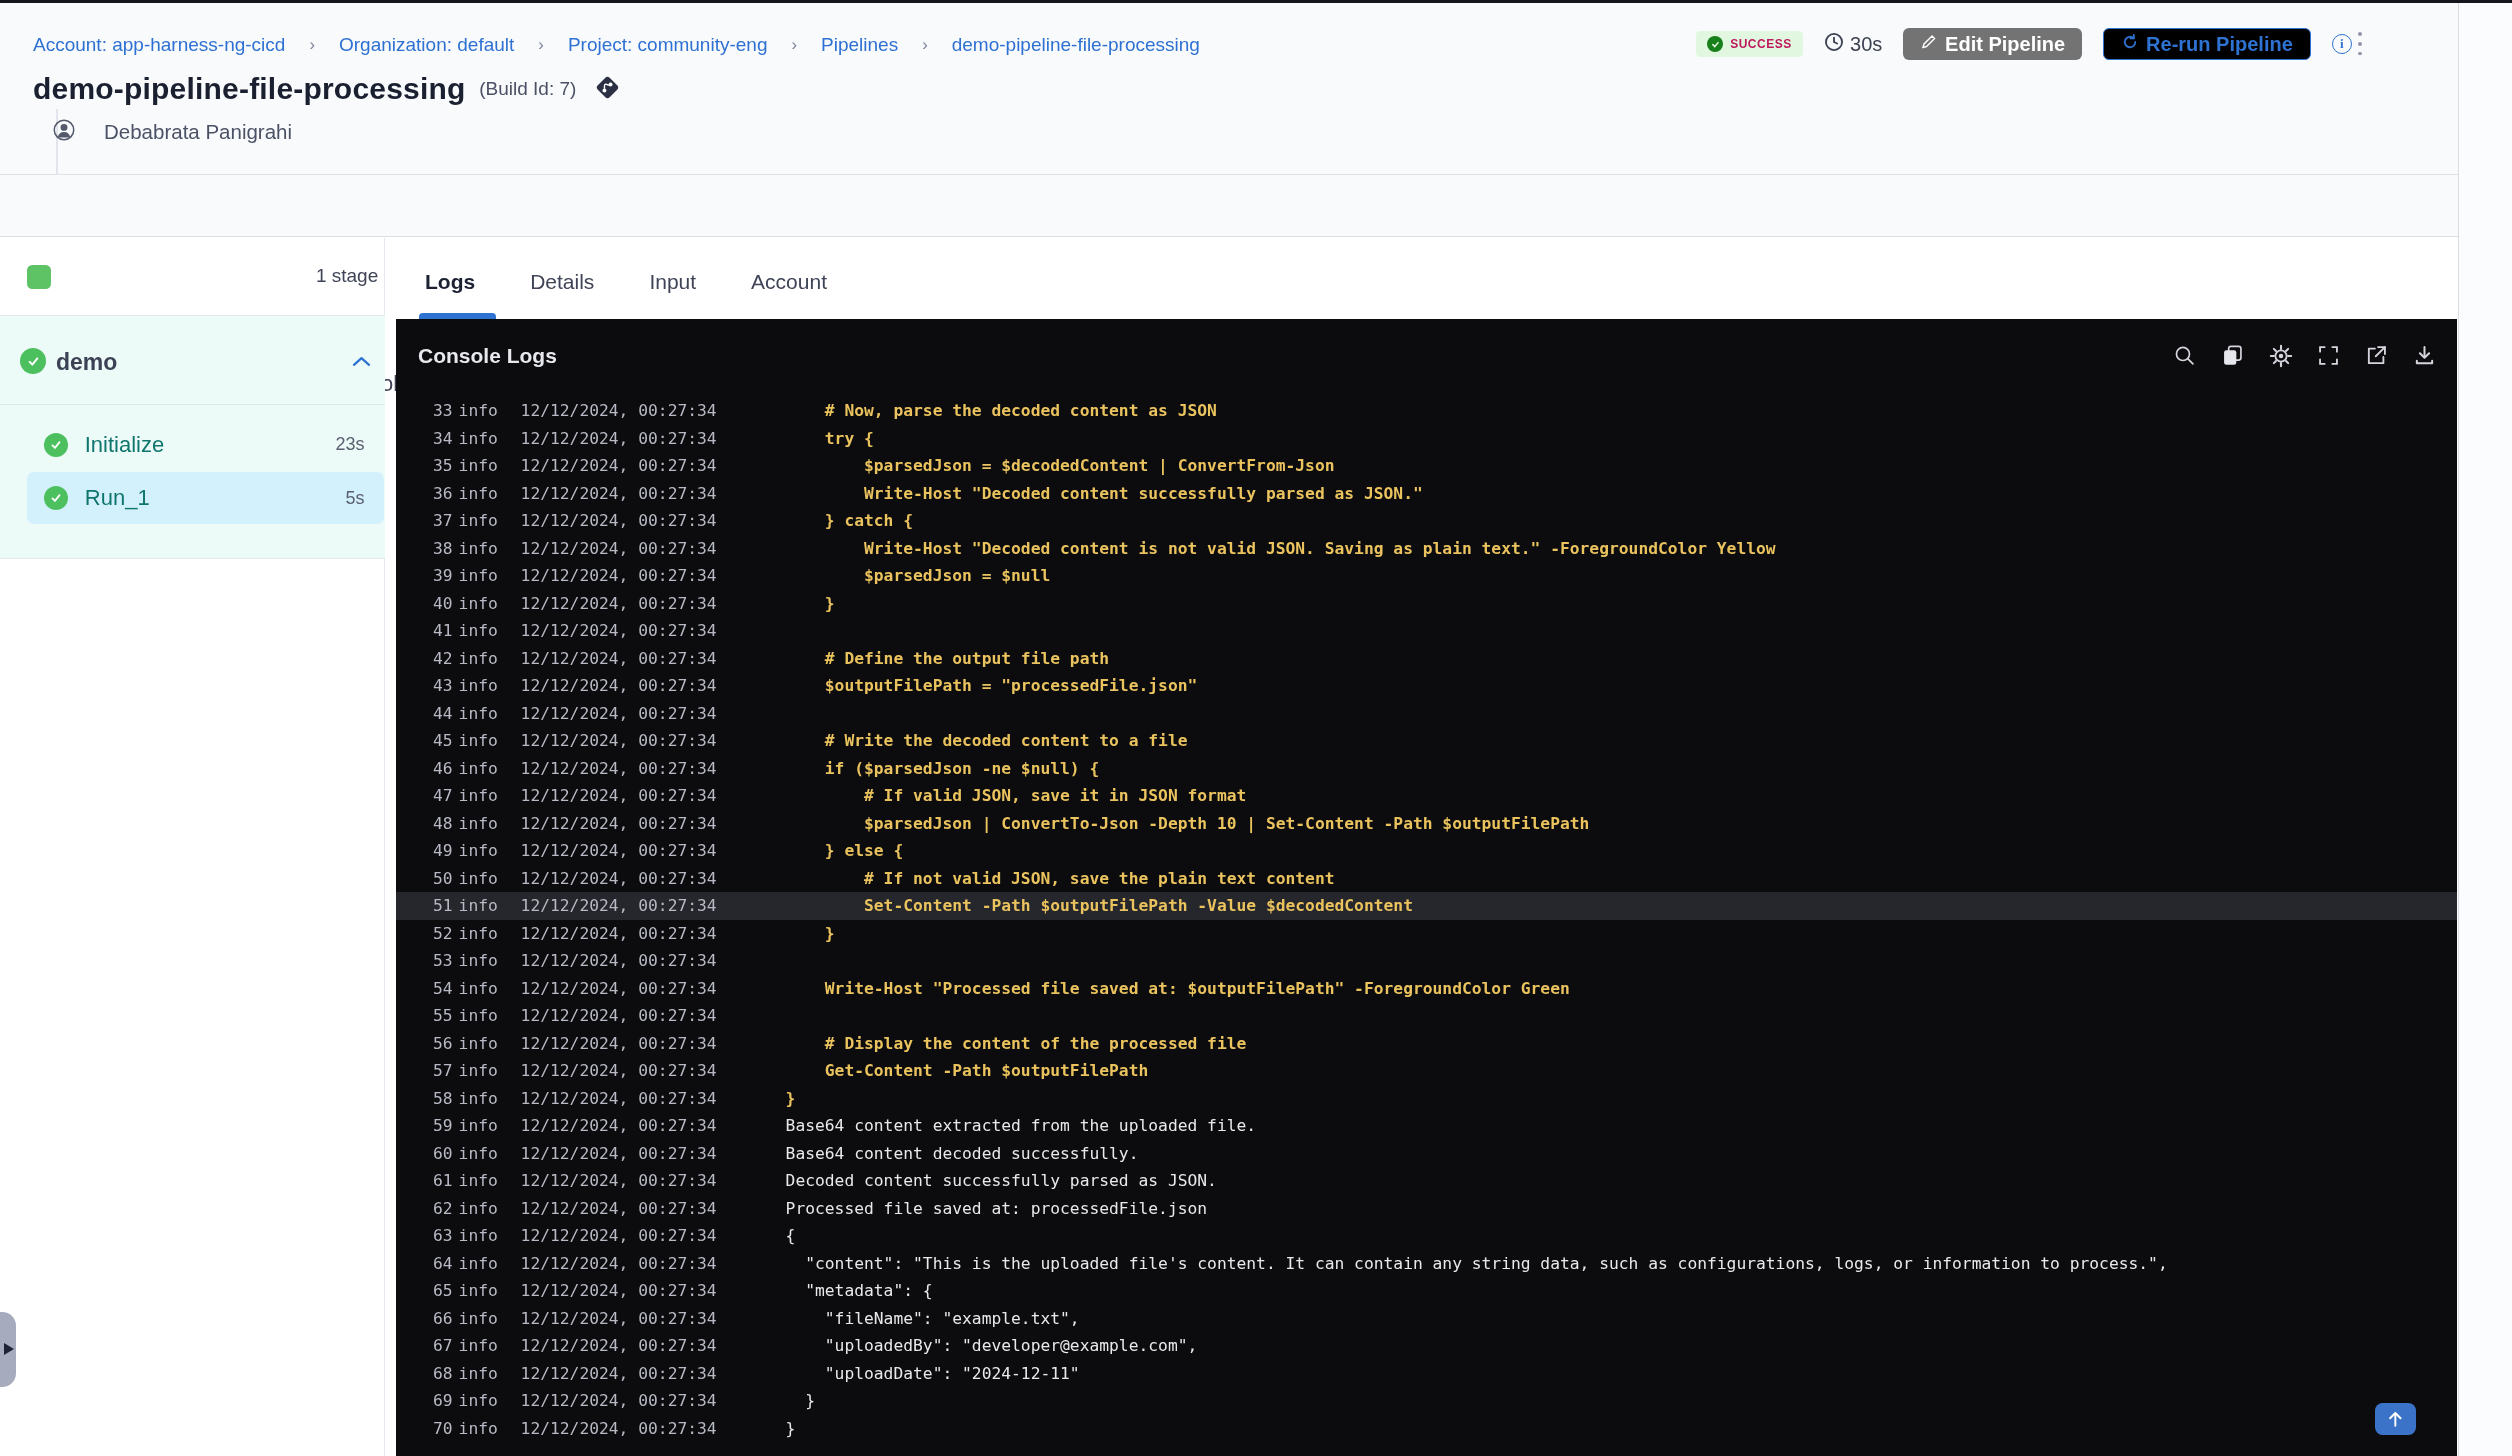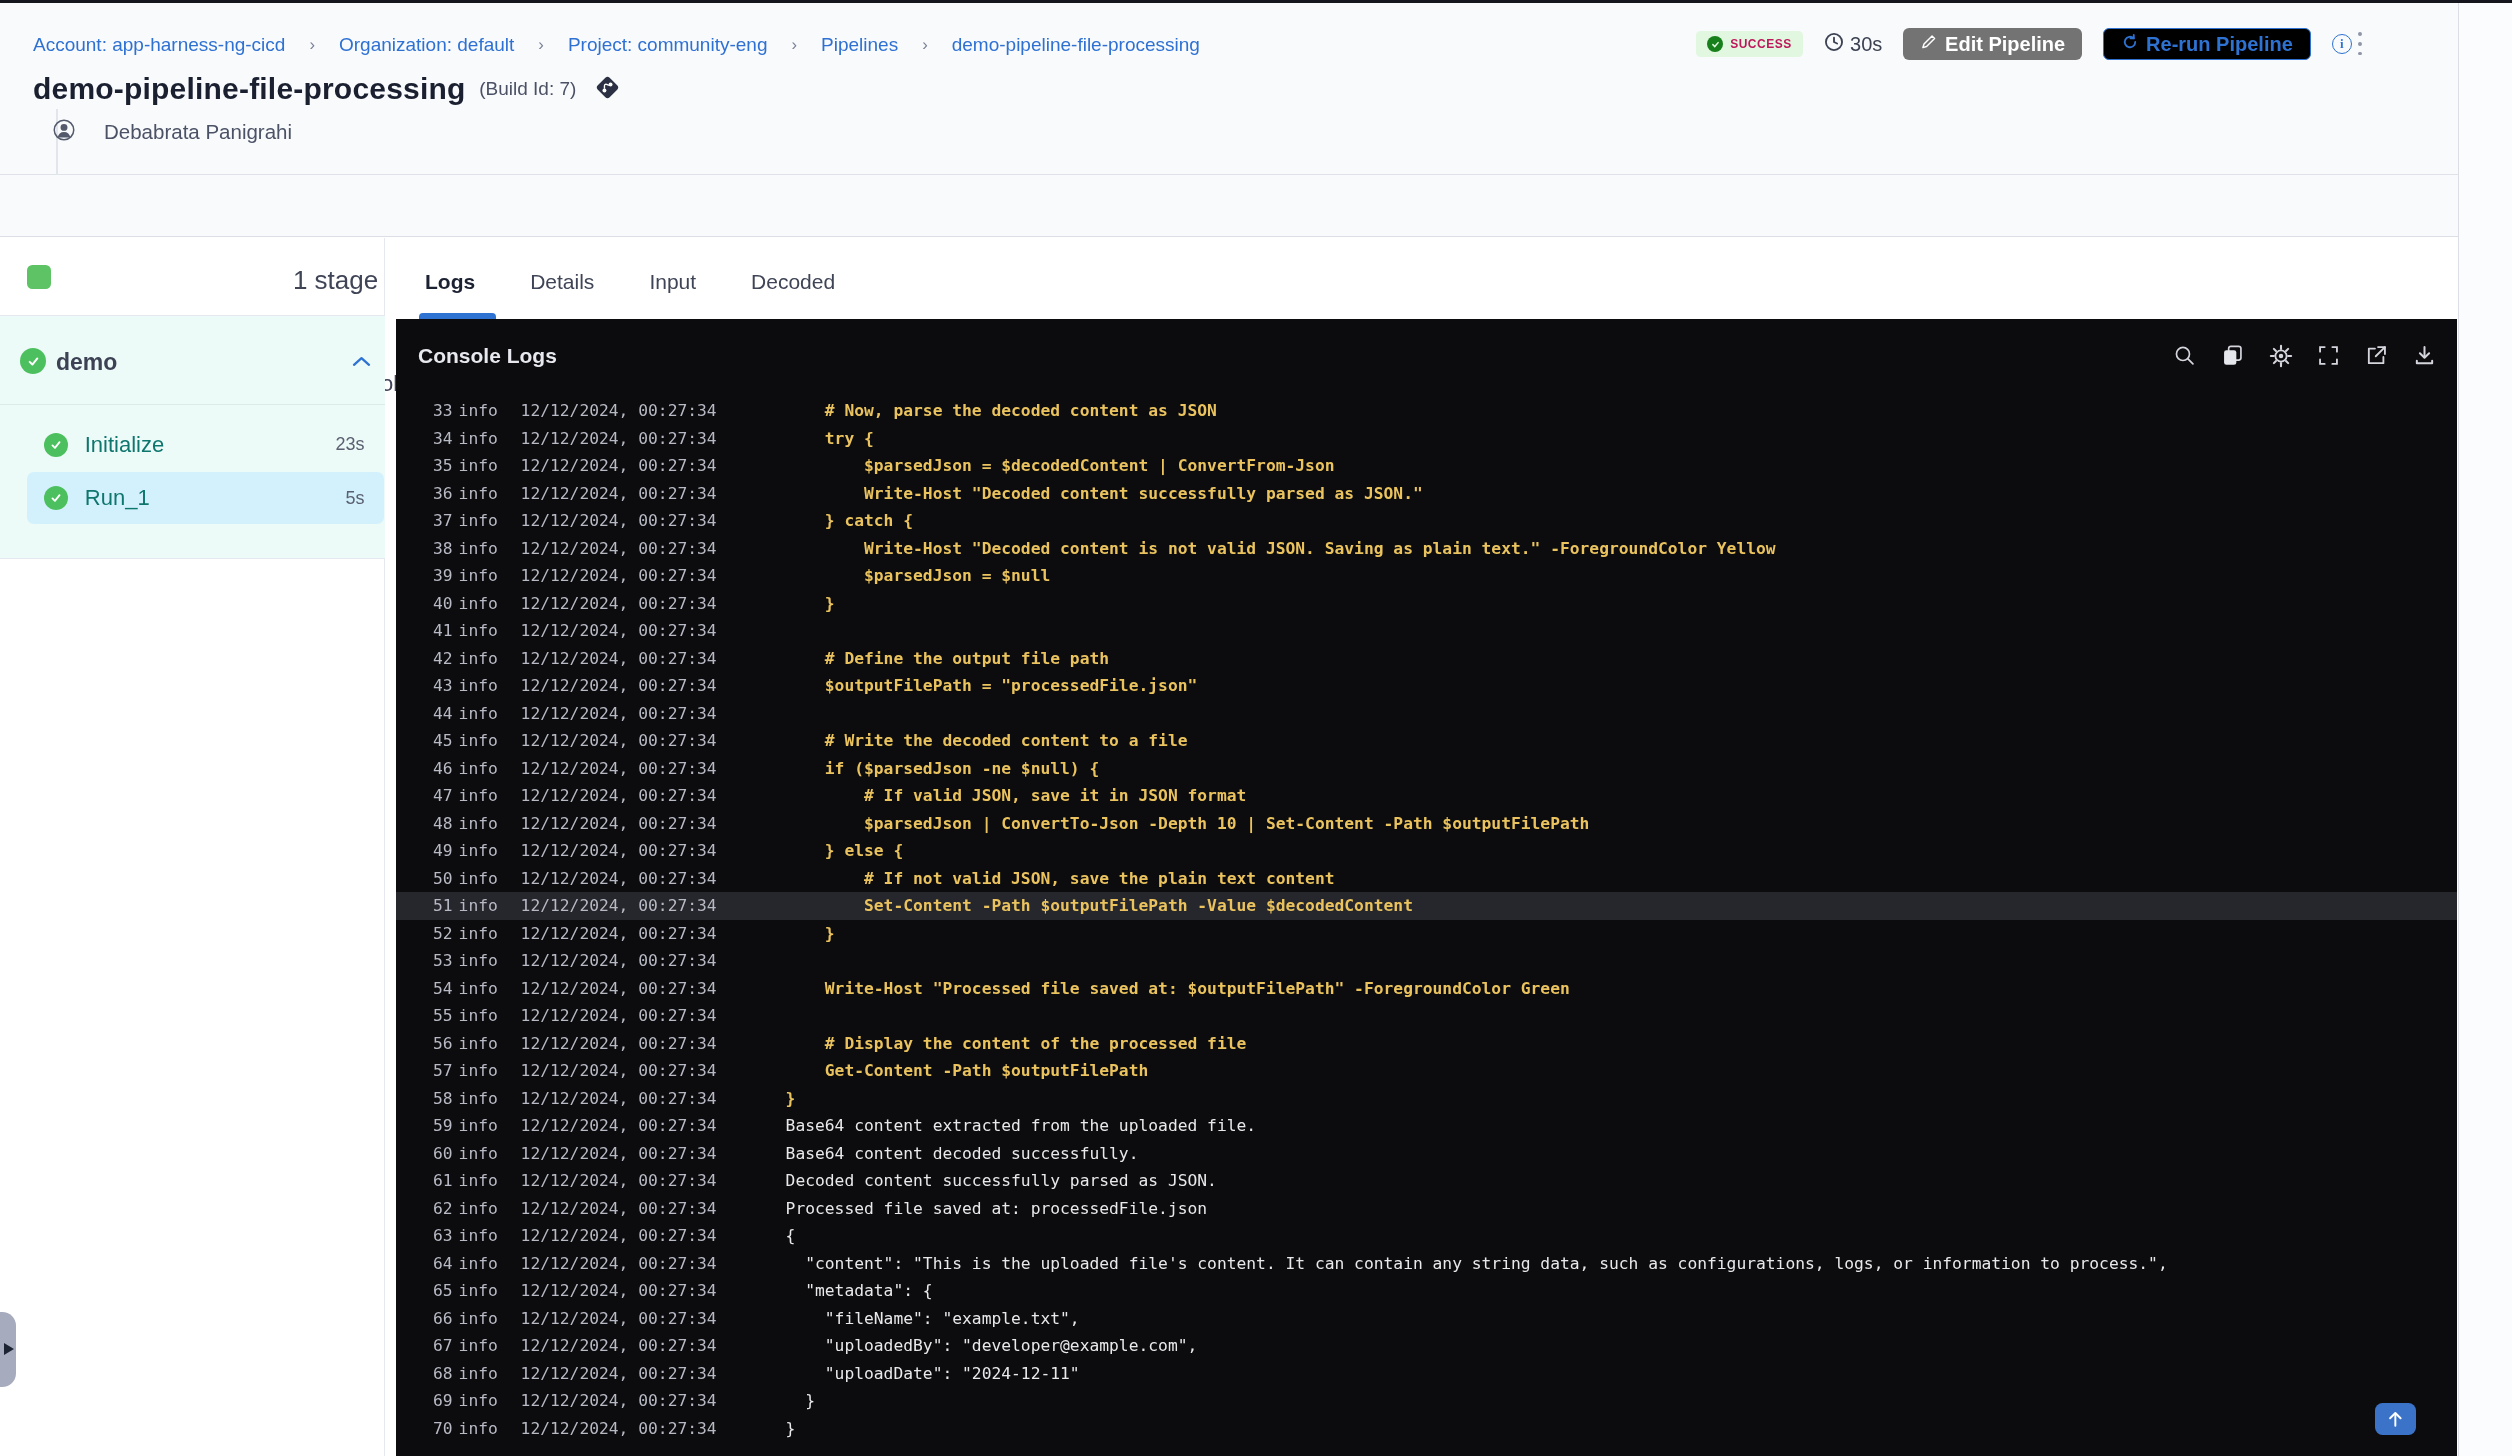--- a/index.html
+++ b/index.html
@@ -48,21 +48,21 @@
   #pipeline-underline { left:29px; top:232px; width:135px; height:6px; background:#2e72d2; border-radius:3.8px 3.8px 0 0; }
   #console-view { right:114px; top:194px; left:auto; display:flex; align-items:center; gap:16.7px; }
   #console-view .lbl { font-size:20.5px; color:#3f4456; }
   #toggle { width:39px; height:22px; border-radius:11.4px; background:#2e72d2; position:relative; cursor:pointer; }
   #toggle .knob { position:absolute; right:2.3px; top:2.3px; width:17.5px; height:17.5px; border-radius:50%; background:#fff; }
 
   
   #sidebar { left:0; top:238px; width:385px; height:1219px; background:#ffffff; border-right:0.8px solid #e6e8ef; }
   #stage-count-row { left:0; top:0; width:385px; height:78px; border-bottom:0.8px solid #e6e8ef; }
   #stage-square { left:27px; top:26.6px; width:24px; height:24px; border-radius:5.3px; background:#5ec364; }
-  #stage-count { right:6.8px; top:27px; left:auto; font-size:26px; color:#3f4456; }
+  #stage-count { right:6.8px; top:27px; left:auto; font-size:19px; color:#3f4456; }
   #demo-section { left:0; top:78px; width:385px; height:243px; background:#ecfaf8; border-bottom:0.8px solid #e6e8ef; }
   #demo-header { left:0; top:0; width:385px; height:89px; border-bottom:0.8px solid #dcebe8; }
   .check { border-radius:50%; background:#4cc05e; display:flex; align-items:center; justify-content:center; }
   #demo-check { left:20px; top:32px; width:26px; height:26px; }
   #demo-name { left:56px; top:33px; font-size:23px; font-weight:600; color:#3c4254; }
   #demo-chevron { left:351px; top:39px; cursor:pointer; }
   .step-row { left:0; width:385px; height:39px; display:flex; align-items:center; cursor:pointer; }
   #step-init { top:109px; }
   #run-pill { left:26.6px; top:156px; width:357px; height:52px; background:#d3f1fd; border-radius:6.8px; display:flex; align-items:center; cursor:pointer; }
   .step-check { width:24px; height:24px; margin-left:44px; flex:none; }
@@ -268,21 +268,21 @@
       <span class="step-name">Run_1</span>
       <span class="step-dur">5s</span>
     </div>
   </div>
 </div>
 
 <div class="abs" id="console-tabs">
   <span class="ctab active">Logs</span>
   <span class="ctab">Details</span>
   <span class="ctab">Input</span>
-  <span class="ctab">Decoded</span>
+  <span class="ctab">Account</span>
 </div>
 <div class="abs" id="logs-underline"></div>
 
 <div class="abs" id="console">
   <div class="abs" id="console-header">
     <div class="abs" id="console-title">Console Logs</div>
     <div class="abs" id="console-icons">
       <span class="cicon">
         <svg width="23" height="23" viewBox="0 0 30 30">
             <circle cx="13" cy="13" r="8.5" fill="none" stroke="#d5d6dd" stroke-width="2.2"></circle>

